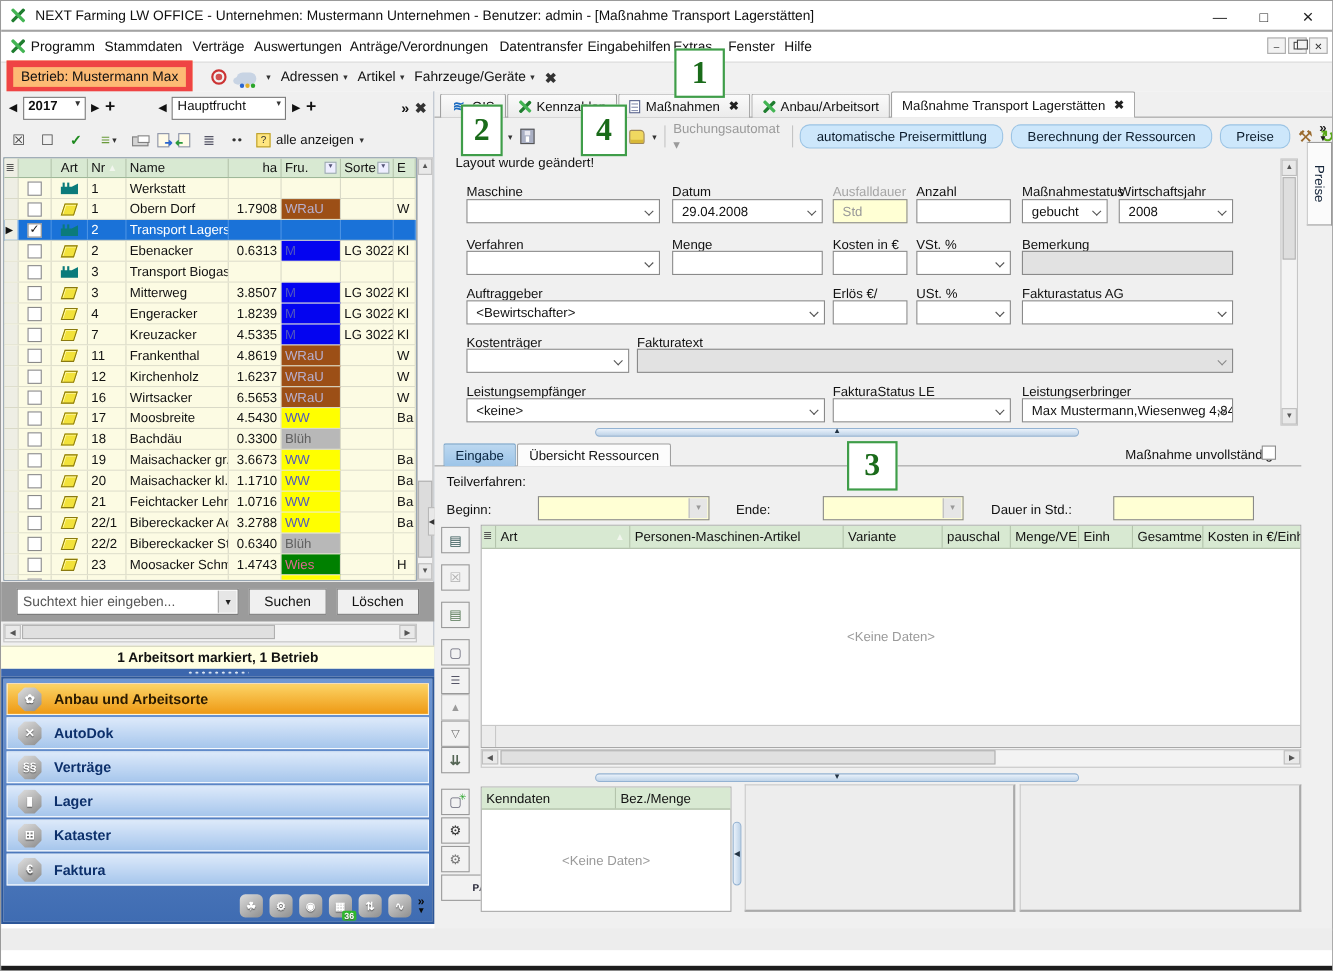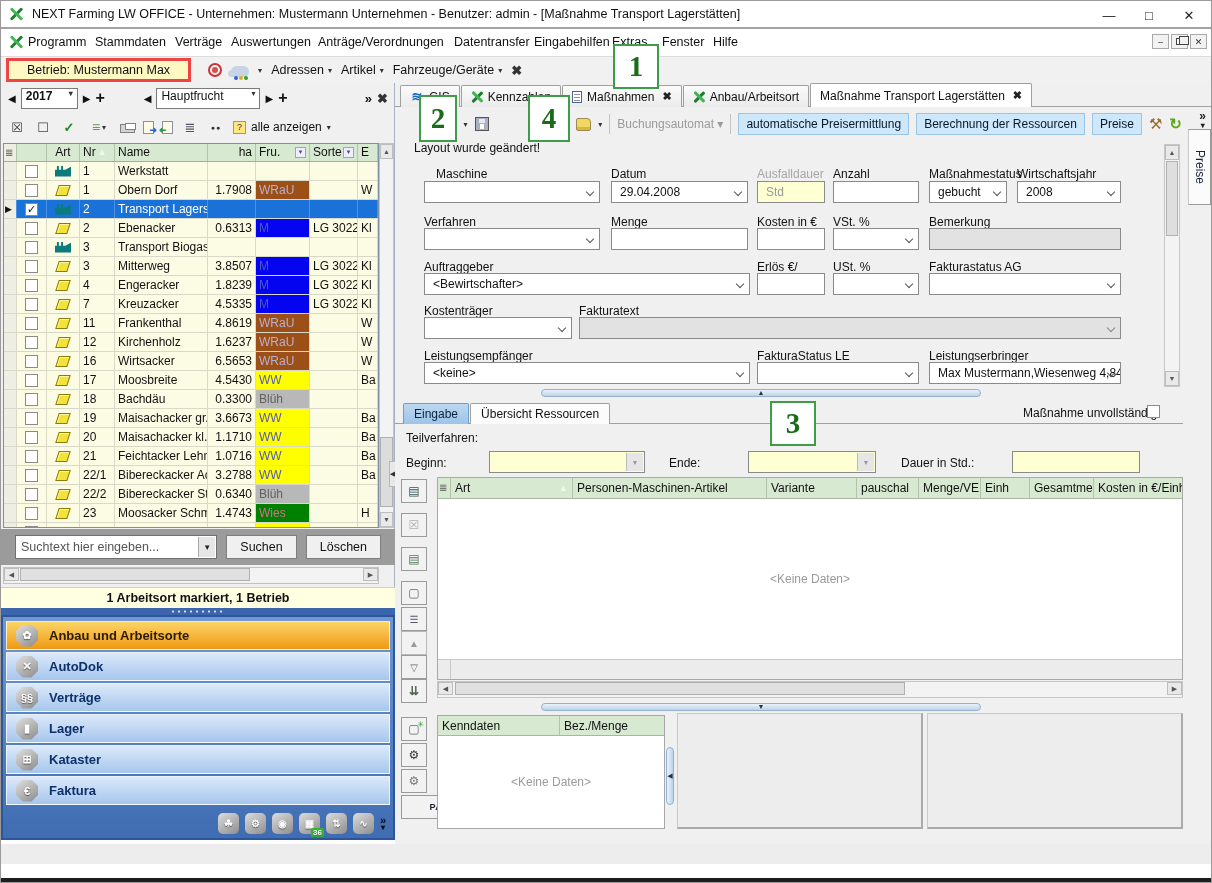--- a/index.html
+++ b/index.html
@@ -21,21 +21,21 @@
 .menubar .xlogo{position:absolute;left:0px;top:6px}
 .mi{position:absolute;top:6px;font-size:12.5px;white-space:nowrap;cursor:default}
 .mi0{left:27px}.mi1{left:94px}.mi2{left:174px}.mi3{left:230px}.mi4{left:317px}
 .mi5{left:453px}.mi6{left:533px}.mi7{left:611px}.mi8{left:661px}.mi9{left:712px}
 .mdi-btns{position:absolute;right:6px;top:5px;display:flex;gap:2px}
 .mdi-btn{width:17px;height:15px;border:1px solid #a8a8a8;background:#f2f2f2;display:flex;align-items:center;justify-content:center;font-size:9px;color:#333;position:relative}
 .restore-glyph{width:8px;height:7px;border:1px solid #444;position:relative;background:#fff}
 .restore-glyph::before{content:"";position:absolute;left:2px;top:-3px;width:8px;height:7px;border:1px solid #444;background:#f2f2f2}
 
 .toolbar1{left:0;top:55px;width:1212px;height:27px;background:#f1f1f1;border-top:1px solid #dcdcdc;display:flex;align-items:center;padding-left:5px;gap:9px}
-.betrieb-btn{border:3px solid #ef4444;background:#fef9c3;padding:2px 18px;font-size:12.5px;white-space:nowrap}
+.betrieb-btn{border:6px solid #ef4444;background:#fdba74;padding:2px 7px;font-size:12.5px;white-space:nowrap}
 .record-icon{width:14px;height:14px;border:2px solid #cc3333;border-radius:50%;position:relative;margin-left:8px}
 .record-icon::after{content:"";position:absolute;inset:2px;background:#cc3333;border-radius:50%;opacity:.85}
 .cloud-icon{width:18px;height:11px;background:#c8d4e4;border-radius:7px;position:relative;margin-top:2px}
 .cloud-icon::before{content:"";position:absolute;left:-3px;bottom:0;width:9px;height:7px;border-radius:50%;background:#c8d4e4}
 .cloud-icon::after{content:"";position:absolute;left:3px;bottom:-3px;width:4px;height:4px;border-radius:50%;background:#2a66d0;box-shadow:5px 0 0 #e0ae2a,10px 0 0 #2aa52a}
 .dd-caret{font-size:8px;color:#333}
 .tb-drop{display:flex;align-items:center;gap:4px;font-size:12.5px;white-space:nowrap}
 .x-close{font-weight:bold;font-size:13px;color:#333}
 
 .lp{left:0;top:82px;width:394px;height:757px;background:#f0f0f0;border-right:1px solid #a8b2c0}
@@ -131,21 +131,21 @@
 .sp36{width:34px}.sp44{width:40px}
 .wrench-icon{color:#666;font-size:14px}
 .wrench-icon.colored{color:#9a6b2f;font-size:15px}
 .refresh-icon{color:#5aa81a;font-weight:bold;font-size:15px}
 .floppy-icon{width:14px;height:14px;background:#aab0c4;border:1px solid #555;position:relative}
 .floppy-icon::before{content:"";position:absolute;top:1px;left:3px;right:3px;height:4px;background:#e8e8f0}
 .floppy-icon::after{content:"";position:absolute;bottom:1px;left:4px;right:4px;height:5px;background:#fff}
 .stamp-icon{width:15px;height:13px;background:#f0d860;border:1px solid #a08858;border-radius:2px 4px 2px 2px;box-shadow:inset 0 -3px 0 #d8b838}
 .vsep{width:1px;height:20px;background:#c4c4c4}
 .graytext{color:#9a9a9a}
-.hl-btn{background:#cde7fb;border:1px solid #9cc4e4;padding:3px 7px;font-size:12px;border-radius:0;color:#0a1a2a;white-space:nowrap}
+.hl-btn{background:#cde7fb;border:1px solid #9cc4e4;padding:3px 14px;font-size:12px;border-radius:9px;color:#0a1a2a;white-space:nowrap}
 .tb2-ovf{position:absolute;right:7px;top:28px;display:flex;flex-direction:column;align-items:center;font-size:12px;font-weight:bold;line-height:10px;color:#222}
 
 .lbl{position:absolute;font-size:12px;color:#111;white-space:nowrap}
 .lbl.dis{color:#a6a6a6}
 .fld{position:absolute;height:22px;background:#fff;border:1px solid #8a8a8a;font-size:12px;display:flex;align-items:center;padding:0 8px;overflow:hidden;white-space:nowrap}
 .fld.combo{padding-right:16px}
 .chv{position:absolute;right:6px;top:7px;width:6px;height:6px;border-right:1.4px solid #555;border-bottom:1.4px solid #555;transform:rotate(45deg)}
 .fld.dis{background:#e2e2e2;color:#777}
 .fld.dis .chv{border-color:#888}
 .fld.ylw{background:#ffffd4;color:#999}
@@ -718,21 +718,21 @@
       <span class="wrench-icon colored">⚒</span>
       <span class="refresh-icon">↻</span>
     </div>
     <div class="tb2-ovf">
         <span>»</span>
         <span style="font-size:8px">▾</span>
       </div>
 
     <div class="notice">Layout wurde geändert!</div>
 
-    <span class="lbl" style="left:41px;top:84px">Maschine</span>
+    <span class="lbl" style="left:29px;top:84px">Maschine</span>
     <span class="lbl" style="left:216px;top:84px">Datum</span>
     <span class="lbl dis" style="left:362px;top:84px">Ausfalldauer</span>
     <span class="lbl" style="left:438px;top:84px">Anzahl</span>
     <span class="lbl" style="left:534px;top:84px">Maßnahmestatus</span>
     <span class="lbl" style="left:622px;top:84px">Wirtschaftsjahr</span>
 
     <span class="fld combo" style="left:29px;top:98px;width:176px">
         <span class="chv"></span>
       </span>
     <span class="fld combo" style="left:216px;top:98px;width:137px">

